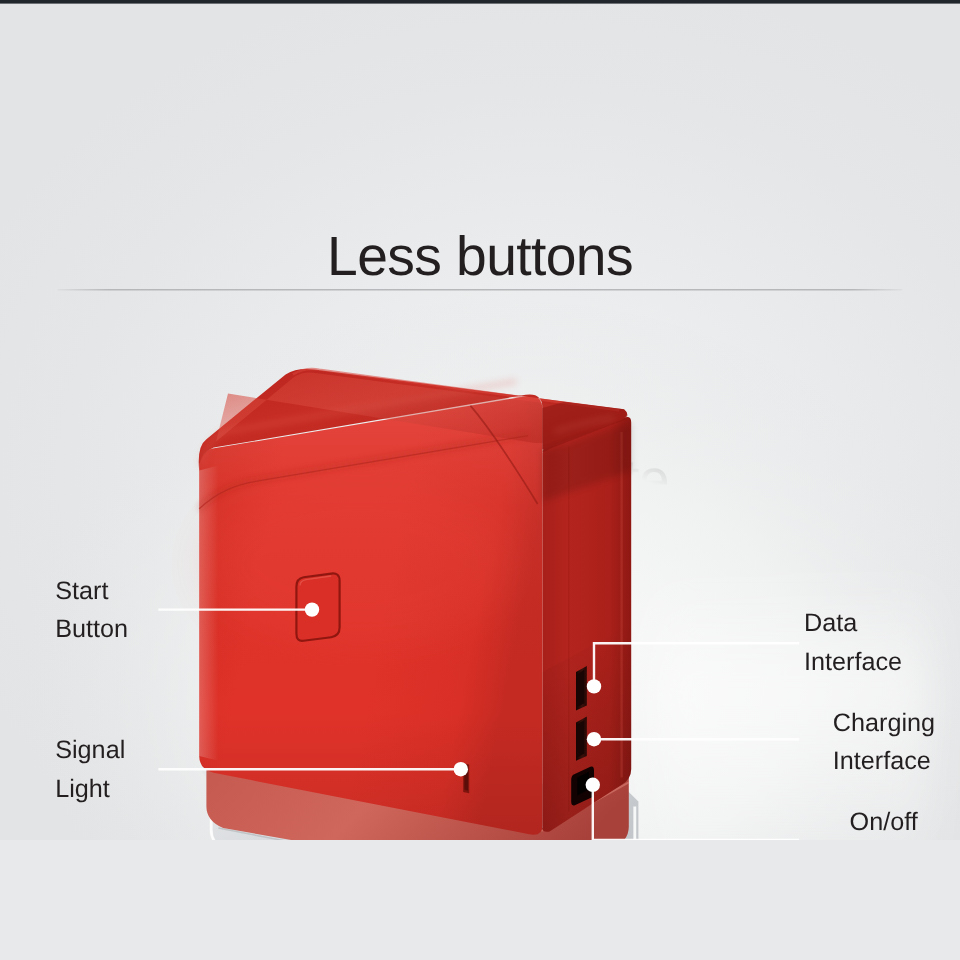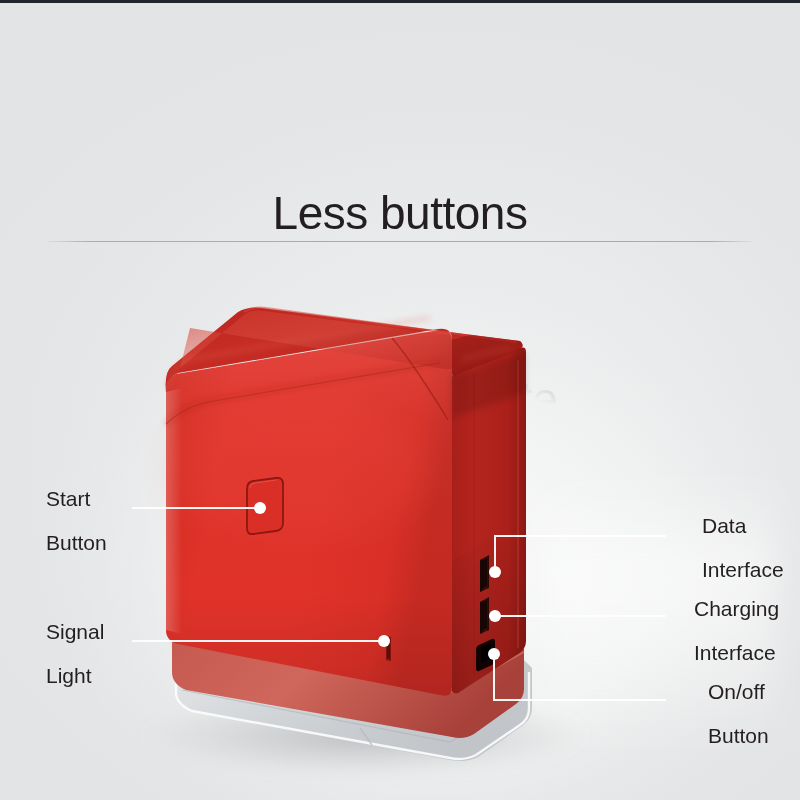--- a/index.html
+++ b/index.html
@@ -11,21 +11,21 @@
     width: 800px;
     height: 800px;
     overflow: hidden;
     font-family: "Liberation Sans", "DejaVu Sans", sans-serif;
     background: #e8e9ea;
   }
 
   #page {
     position: relative;
     width: 800px;
-    height: 800px;
+    height: 700px;
     background:
       radial-gradient(ellipse 520px 420px at 56% 56%, #f2f3f3 0%, #eaebec 45%, #e5e6e7 75%, #e3e4e5 100%);
     overflow: hidden;
   }
 
   
   .top-edge {
     position: absolute;
     left: 0; top: 0;
     width: 800px; height: 3px;
@@ -63,30 +63,30 @@
     position: absolute;
     left: 0; top: 0;
     width: 800px; height: 800px;
   }
 
   
   .label {
     position: absolute;
     color: #231f20;
     font-size: 21px;
-    line-height: 44px;
+    line-height: 32px;
     font-weight: 400;
     white-space: pre-line;
   }
   .label-left  { text-align: left; }
   .label-right { text-align: left; }
 
   #label-start     { left: 46px;  top: 477px; }
   #label-signal    { left: 46px;  top: 610px; }
-  #label-data      { left: 702px; top: 504px; }
+  #label-data      { left: 670px; top: 504px; }
   #label-charging  { left: 670px; top: 587px; margin-left: 24px; }
   #label-onoff     { left: 708px; top: 670px; }
 </style>
 </head>
 <body>
 
 <div id="page">
 
   <div class="top-edge"></div>
 

